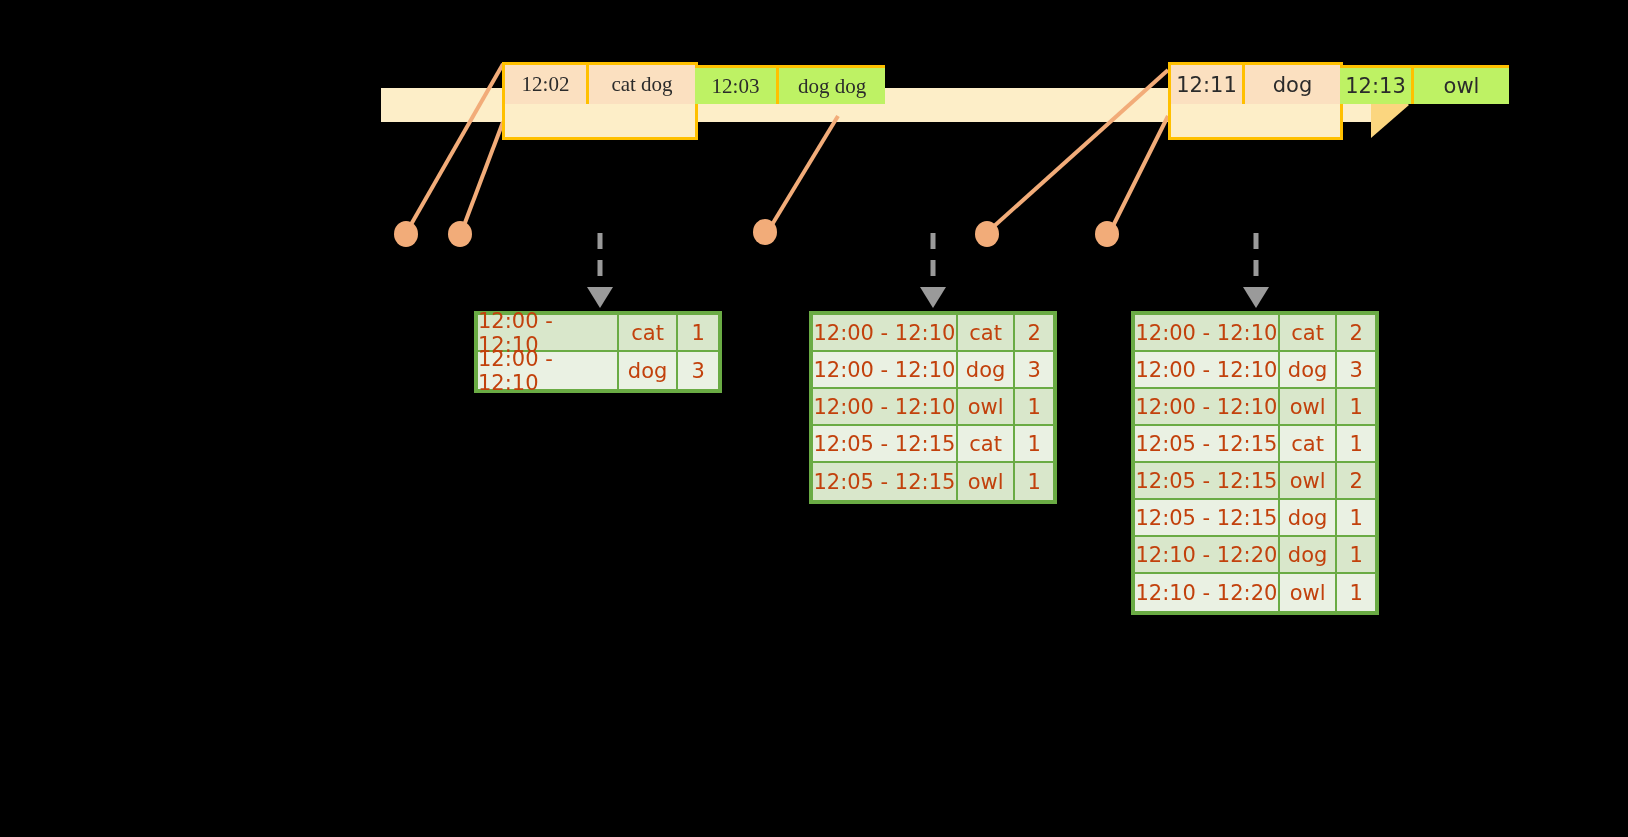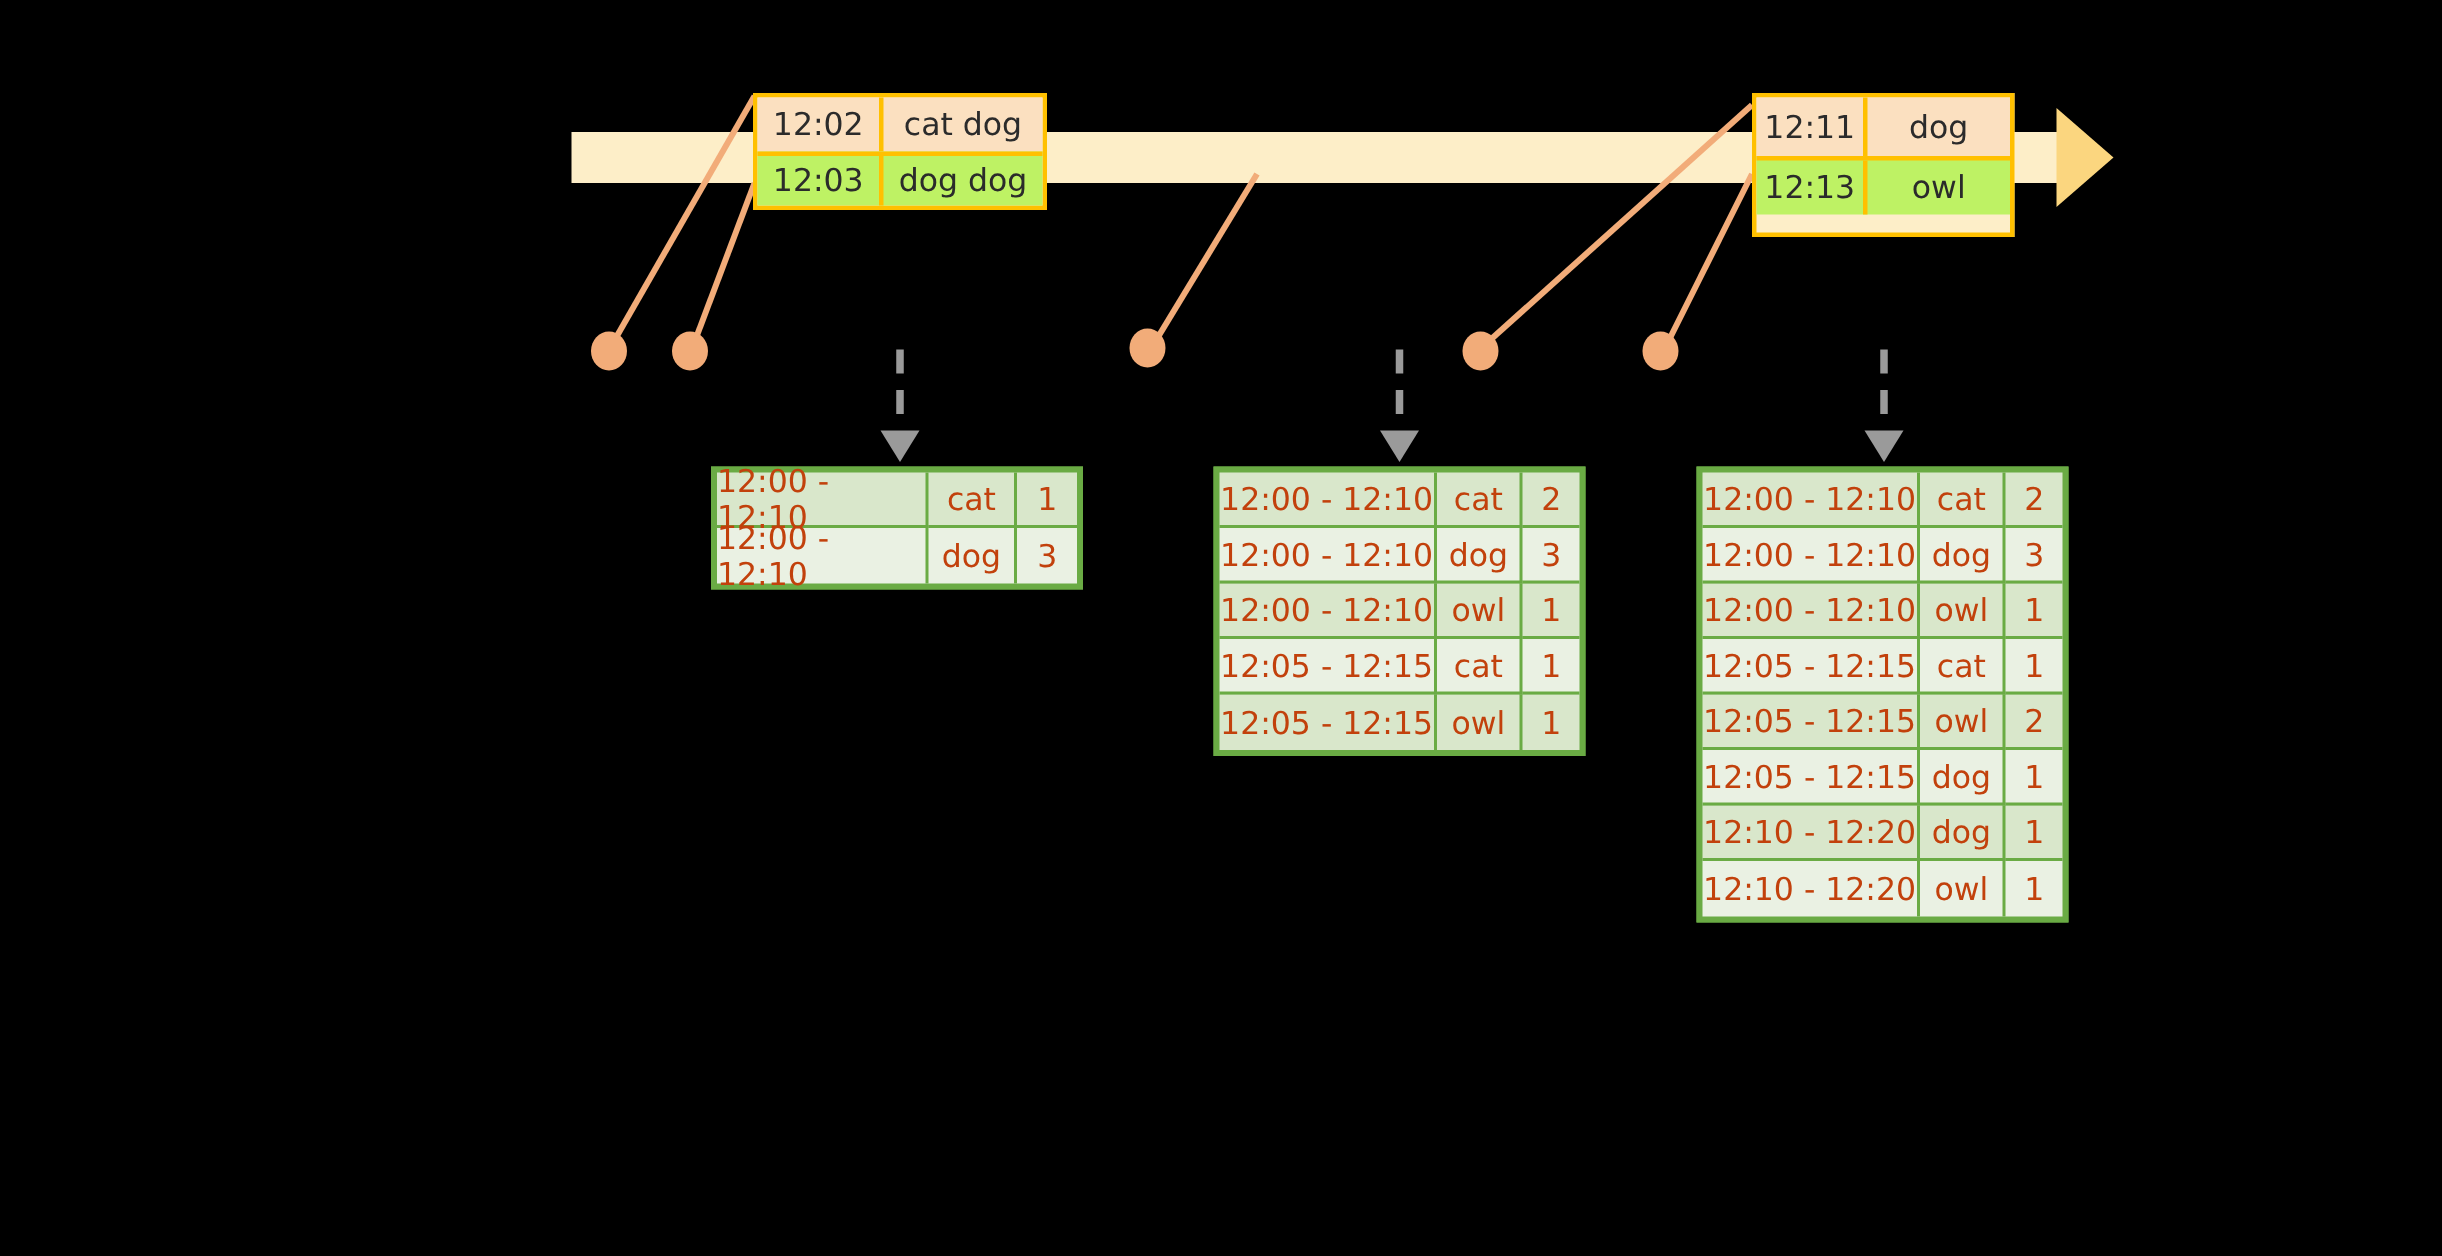--- a/index.html
+++ b/index.html
@@ -18,30 +18,30 @@
       background:#fdeec8;}
   .ev-row{display:flex;height:39px;box-sizing:border-box;}
   .ev-row.top{background:#fbe0c0;}
   .ev-row.bot{background:#bef264;border-top:3px solid #ffc000;}
   .ev-time{display:flex;align-items:center;justify-content:center;
            border-right:3px solid #ffc000;box-sizing:border-box;
            font-size:21px;color:#2b2b2b;}
   .ev-val{display:flex;align-items:center;justify-content:center;box-sizing:border-box;
           font-size:21px;color:#2b2b2b;}
 
-  .ev1{left:502px;top:62px;width:196px;height:78px;flex-direction:column;}
+  .ev1{left:502px;top:62px;width:196px;height:78px;font-family:Liberation Serif, serif;}
   .ev1 .ev-time{width:84px;}
   .ev1 .ev-val{width:106px;}
 
   .ev2{left:836px;top:81px;width:196px;height:39px;flex-direction:column;}
   .ev2 .ev-row{height:33px;}
   .ev2 .ev-time{width:84px;}
   .ev2 .ev-val{width:106px;}
 
-  .ev3{left:1168px;top:62px;width:175px;height:96px;flex-direction:column;}
+  .ev3{left:1168px;top:62px;width:175px;height:78px;flex-direction:row;}
   .ev3 .ev-time{width:74px;}
   .ev3 .ev-val{width:95px;}
 
   
   .dot{position:absolute;width:24px;height:26px;border-radius:50%;background:#f2ac79;}
   svg.links{position:absolute;left:0;top:0;width:1628px;height:837px;pointer-events:none;}
 
   
   .rt{position:absolute;border:4px solid #6aab44;box-sizing:border-box;background:#6aab44;}
   .rt .tr{display:flex;height:37px;box-sizing:border-box;}

